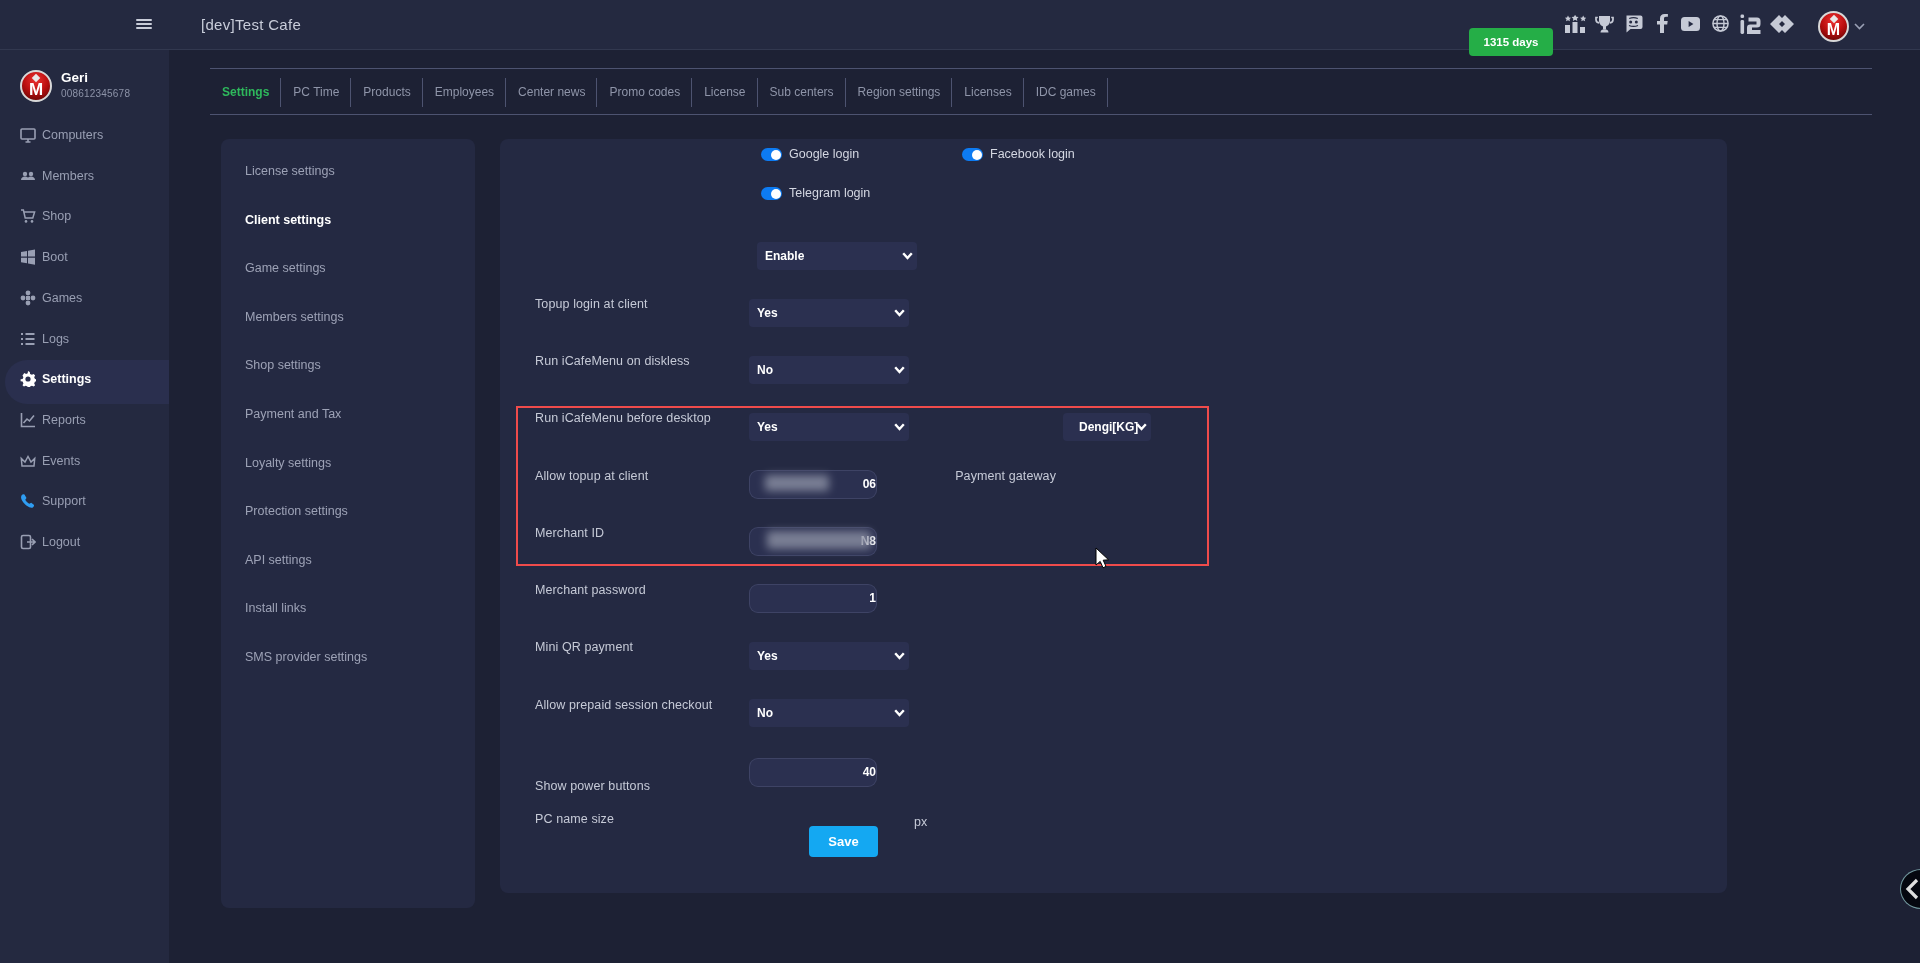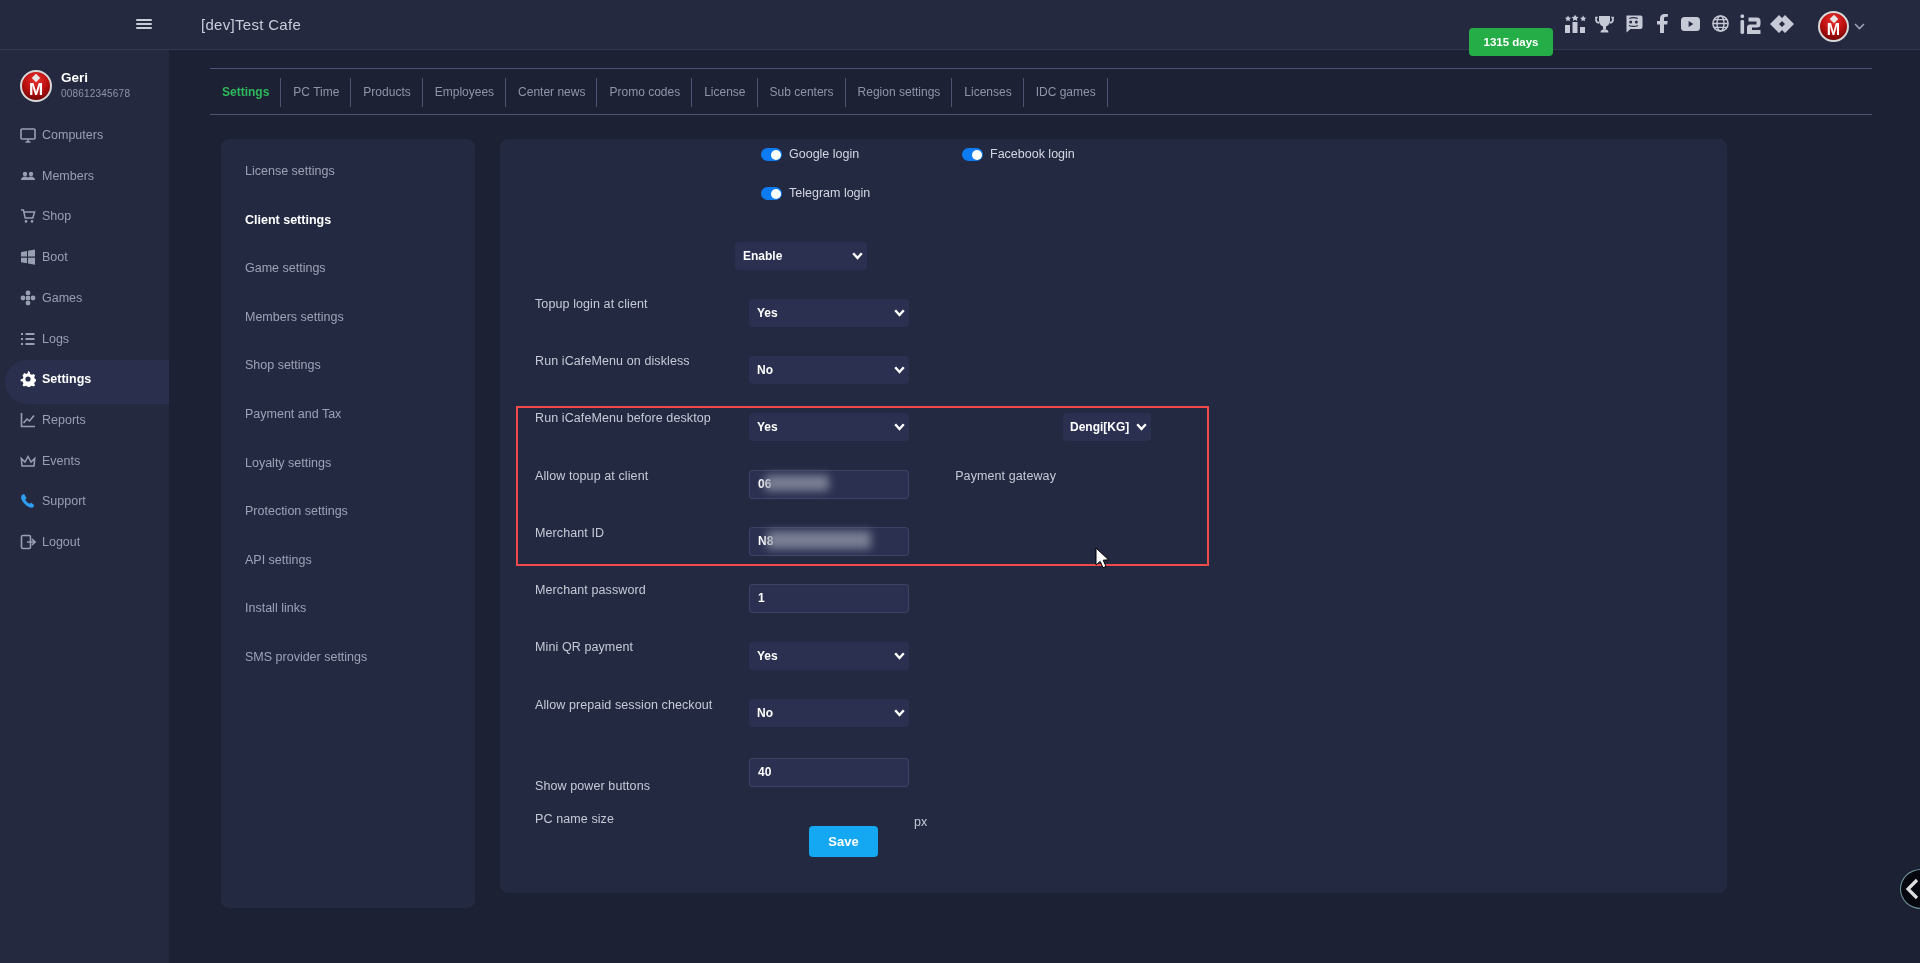--- a/index.html
+++ b/index.html
@@ -28,21 +28,21 @@
   .tab.first { color:#2eb85c; font-weight:bold; }
   
   #subnav { position:absolute; left:221px; top:139px; width:254px; height:769px; background:#242942; border-radius:8px; }
   .subitem { position:absolute; left:24px; color:#9da2b6; font-size:12.5px; }
   .subitem.active { color:#fff; font-weight:bold; }
   #card { position:absolute; left:500px; top:139px; width:1227px; height:754px; background:#242942; border-radius:8px; }
   
   .flabel { position:absolute; color:#c6cad7; font-size:12.5px; letter-spacing:.1px;margin-top:48px; }
   .fselect { position:absolute; width:160px; height:28px; background:#2b3050; border-radius:4px; color:#fff; font-size:12px; font-weight:bold; line-height:28px; padding-left:8px; }
   .fselect .car { position:absolute; right:4px; top:10px; width:11px; height:8px; }
-  .finput { position:absolute; width:160px; height:29px; background:#2b3050; border:1px solid rgba(160,170,210,.16); border-radius:4px; color:#fff; font-size:12px; font-weight:bold; line-height:27px; padding-left:8px; }
+  .finput { position:absolute; width:128px; height:29px; background:#2b3050; border:1px solid rgba(160,170,210,.16); border-radius:9px; color:#fff; font-size:12px; font-weight:bold; line-height:27px; padding-left:8px;text-align:right; }
   .toggle { position:absolute; width:21px; height:13px; background:#0d7bf2; border-radius:7px; }
   .toggle::after { content:""; position:absolute; right:1.5px; top:1.5px; width:10px; height:10px; background:#fff; border-radius:50%; }
   .tlabel { position:absolute; color:#d4d7e2; font-size:12.5px; }
   #redrect { position:absolute; left:516px; top:406px; width:693px; height:160px; border:2.5px solid #ef4b4b; }
   .blur1 { position:absolute; background:#878ca0; opacity:.85; filter:blur(4.5px); border-radius:3px; }
   #savebtn { position:absolute; left:809px; top:826px; width:69px; height:31px; background:#14a8f2; border-radius:4px; color:#fff; font-weight:bold; font-size:13px; text-align:center; line-height:31px; }
   #floatbtn { position:absolute; left:1900px; top:869px; width:42px; height:40px; background:#05070f; border:1.5px solid rgba(150,200,205,.75); border-radius:50%; }
 </style>
 </head>
 <body>
@@ -229,37 +229,37 @@
   </div>
 
 <div id="card">
     <div class="toggle" style="left:261px;top:9px"></div>
     <div class="tlabel" style="left:289px;top:8px">Google login</div>
     <div class="toggle" style="left:462px;top:9px"></div>
     <div class="tlabel" style="left:490px;top:8px">Facebook login</div>
     <div class="toggle" style="left:261px;top:48px"></div>
     <div class="tlabel" style="left:289px;top:47px">Telegram login</div>
     <div class="flabel" style="left:35px;top:110px">Topup login at client</div>
-    <div class="fselect" style="left:235px;top:103px;width:132px">Enable<svg class="car" viewBox="0 0 11 8">
+    <div class="fselect" style="left:257px;top:103px;width:160px">Enable<svg class="car" viewBox="0 0 11 8">
         <path d="M1.2 1.2 L5.5 6 L9.8 1.2" stroke="#fff" stroke-width="2.4" fill="none"></path>
       </svg></div>
     <div class="flabel" style="left:35px;top:167px">Run iCafeMenu on diskless</div>
     <div class="fselect" style="left:249px;top:160px;width:160px">Yes<svg class="car" viewBox="0 0 11 8">
         <path d="M1.2 1.2 L5.5 6 L9.8 1.2" stroke="#fff" stroke-width="2.4" fill="none"></path>
       </svg></div>
     <div class="flabel" style="left:35px;top:224px">Run iCafeMenu before desktop</div>
     <div class="fselect" style="left:249px;top:217px;width:160px">No<svg class="car" viewBox="0 0 11 8">
         <path d="M1.2 1.2 L5.5 6 L9.8 1.2" stroke="#fff" stroke-width="2.4" fill="none"></path>
       </svg></div>
     <div class="flabel" style="left:35px;top:282px">Allow topup at client</div>
     <div class="fselect" style="left:249px;top:274px;width:160px">Yes<svg class="car" viewBox="0 0 11 8">
         <path d="M1.2 1.2 L5.5 6 L9.8 1.2" stroke="#fff" stroke-width="2.4" fill="none"></path>
       </svg></div>
     <div class="flabel" style="left:422px;top:282px;width:134px;text-align:right">Payment gateway</div>
-    <div class="fselect" style="left:563px;top:274px;width:88px;font-size:12px;padding-left:7px">Dengi[KG]<svg class="car" viewBox="0 0 11 8">
+    <div class="fselect" style="left:563px;top:274px;width:88px;font-size:12px;padding-left:16px">Dengi[KG]<svg class="car" viewBox="0 0 11 8">
         <path d="M1.2 1.2 L5.5 6 L9.8 1.2" stroke="#fff" stroke-width="2.4" fill="none"></path>
       </svg></div>
     <div class="flabel" style="left:35px;top:339px">Merchant ID</div>
     <div class="finput" style="left:249px;top:331px">06</div>
     <div class="blur1" style="left:265px;top:336px;width:64px;height:16px"></div>
     <div class="flabel" style="left:35px;top:396px">Merchant password</div>
     <div class="finput" style="left:249px;top:388px">N8</div>
     <div class="blur1" style="left:267px;top:392px;width:104px;height:18px"></div>
     <div class="flabel" style="left:35px;top:453px">Mini QR payment</div>
     <div class="finput" style="left:249px;top:445px">1</div>

